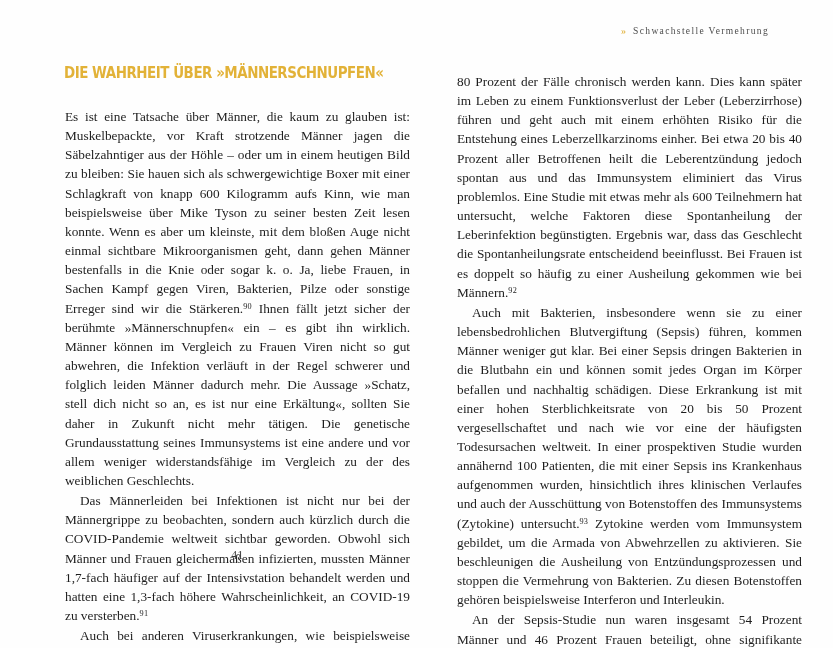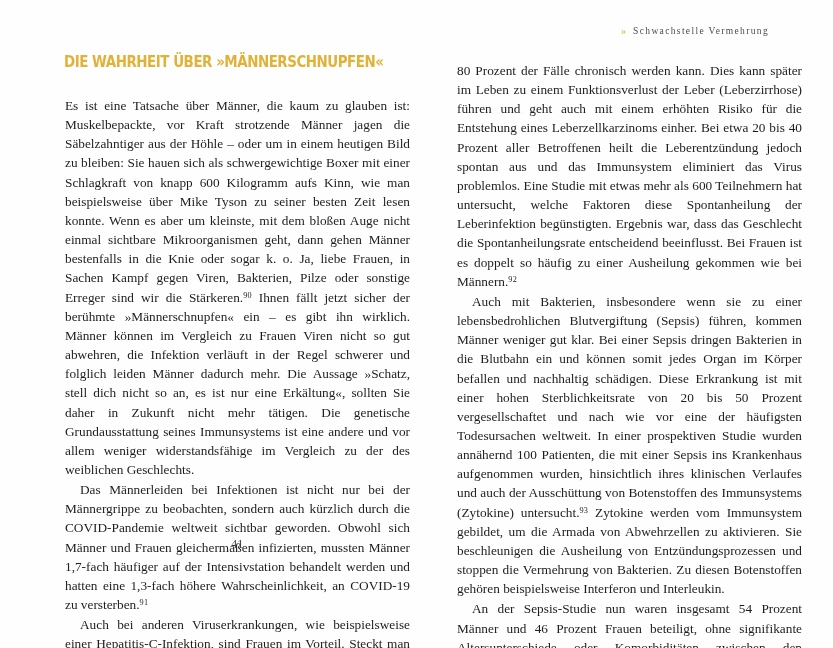--- a/index.html
+++ b/index.html
@@ -42,21 +42,21 @@
     font-size: 10px;
     letter-spacing: 0;
     line-height: 1;
     position: relative;
     top: -0.5px;
   }
 
   
   .page {
     position: absolute;
-    top: 4px;
+    top: 15px;
     width: 347px;
     height: 584px;
   }
   .page-left  { left: 64px; }
   .page-right { left: 456px; }
 
   .section-title {
     position: absolute;
     top: 50px;
     left: 0;

